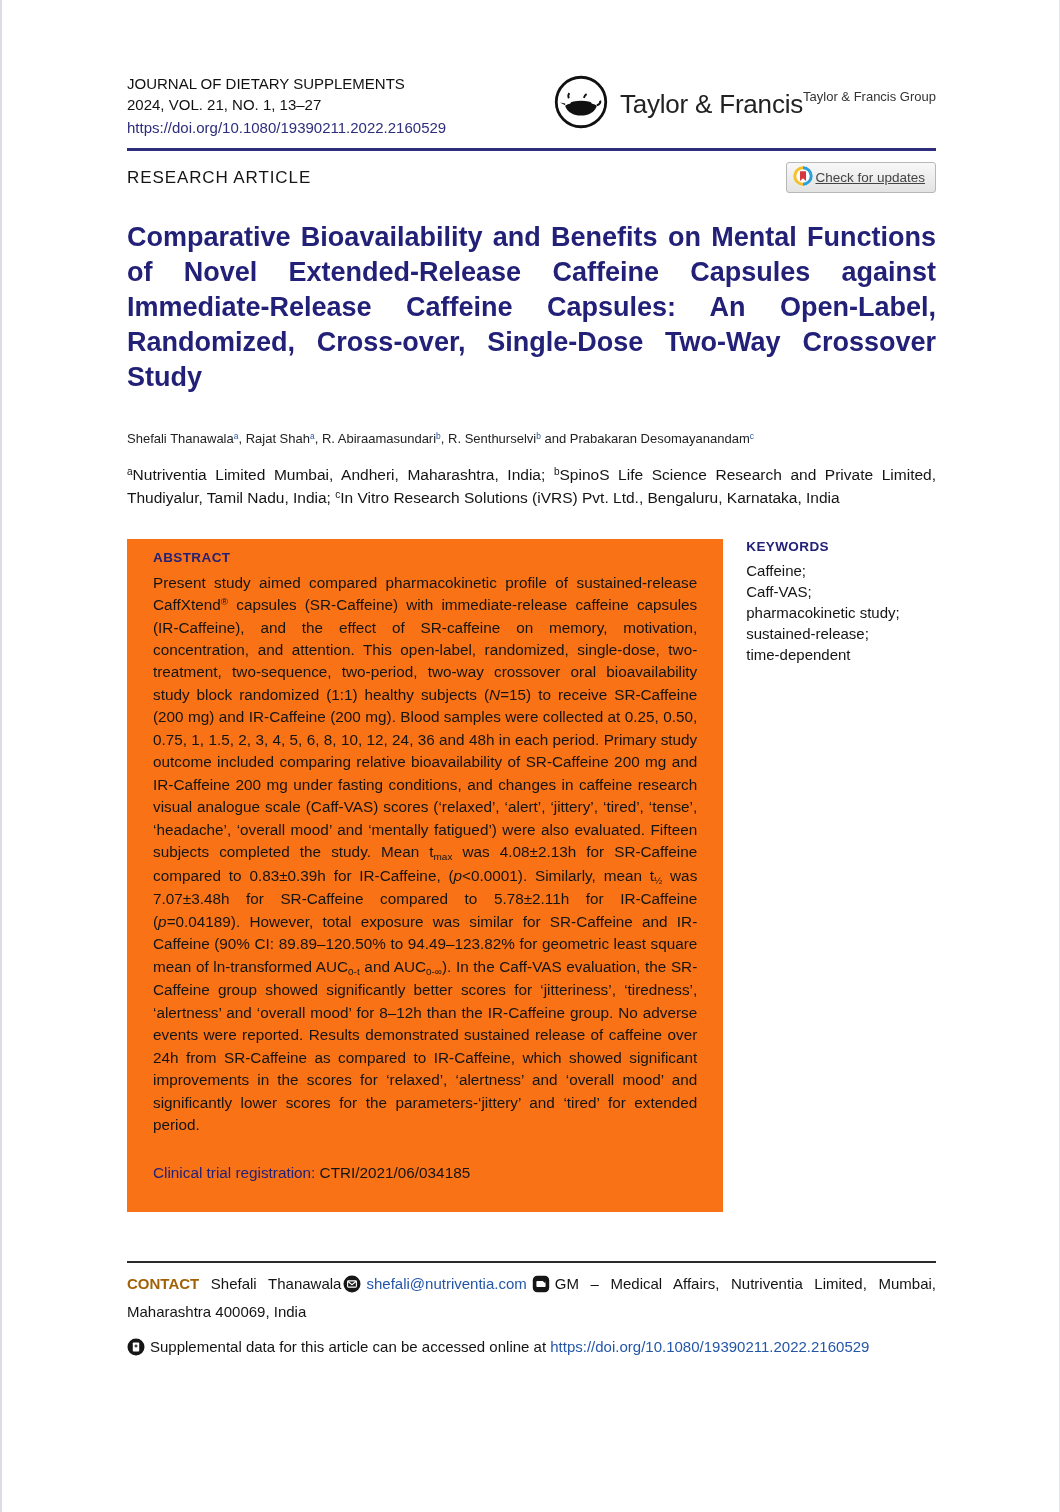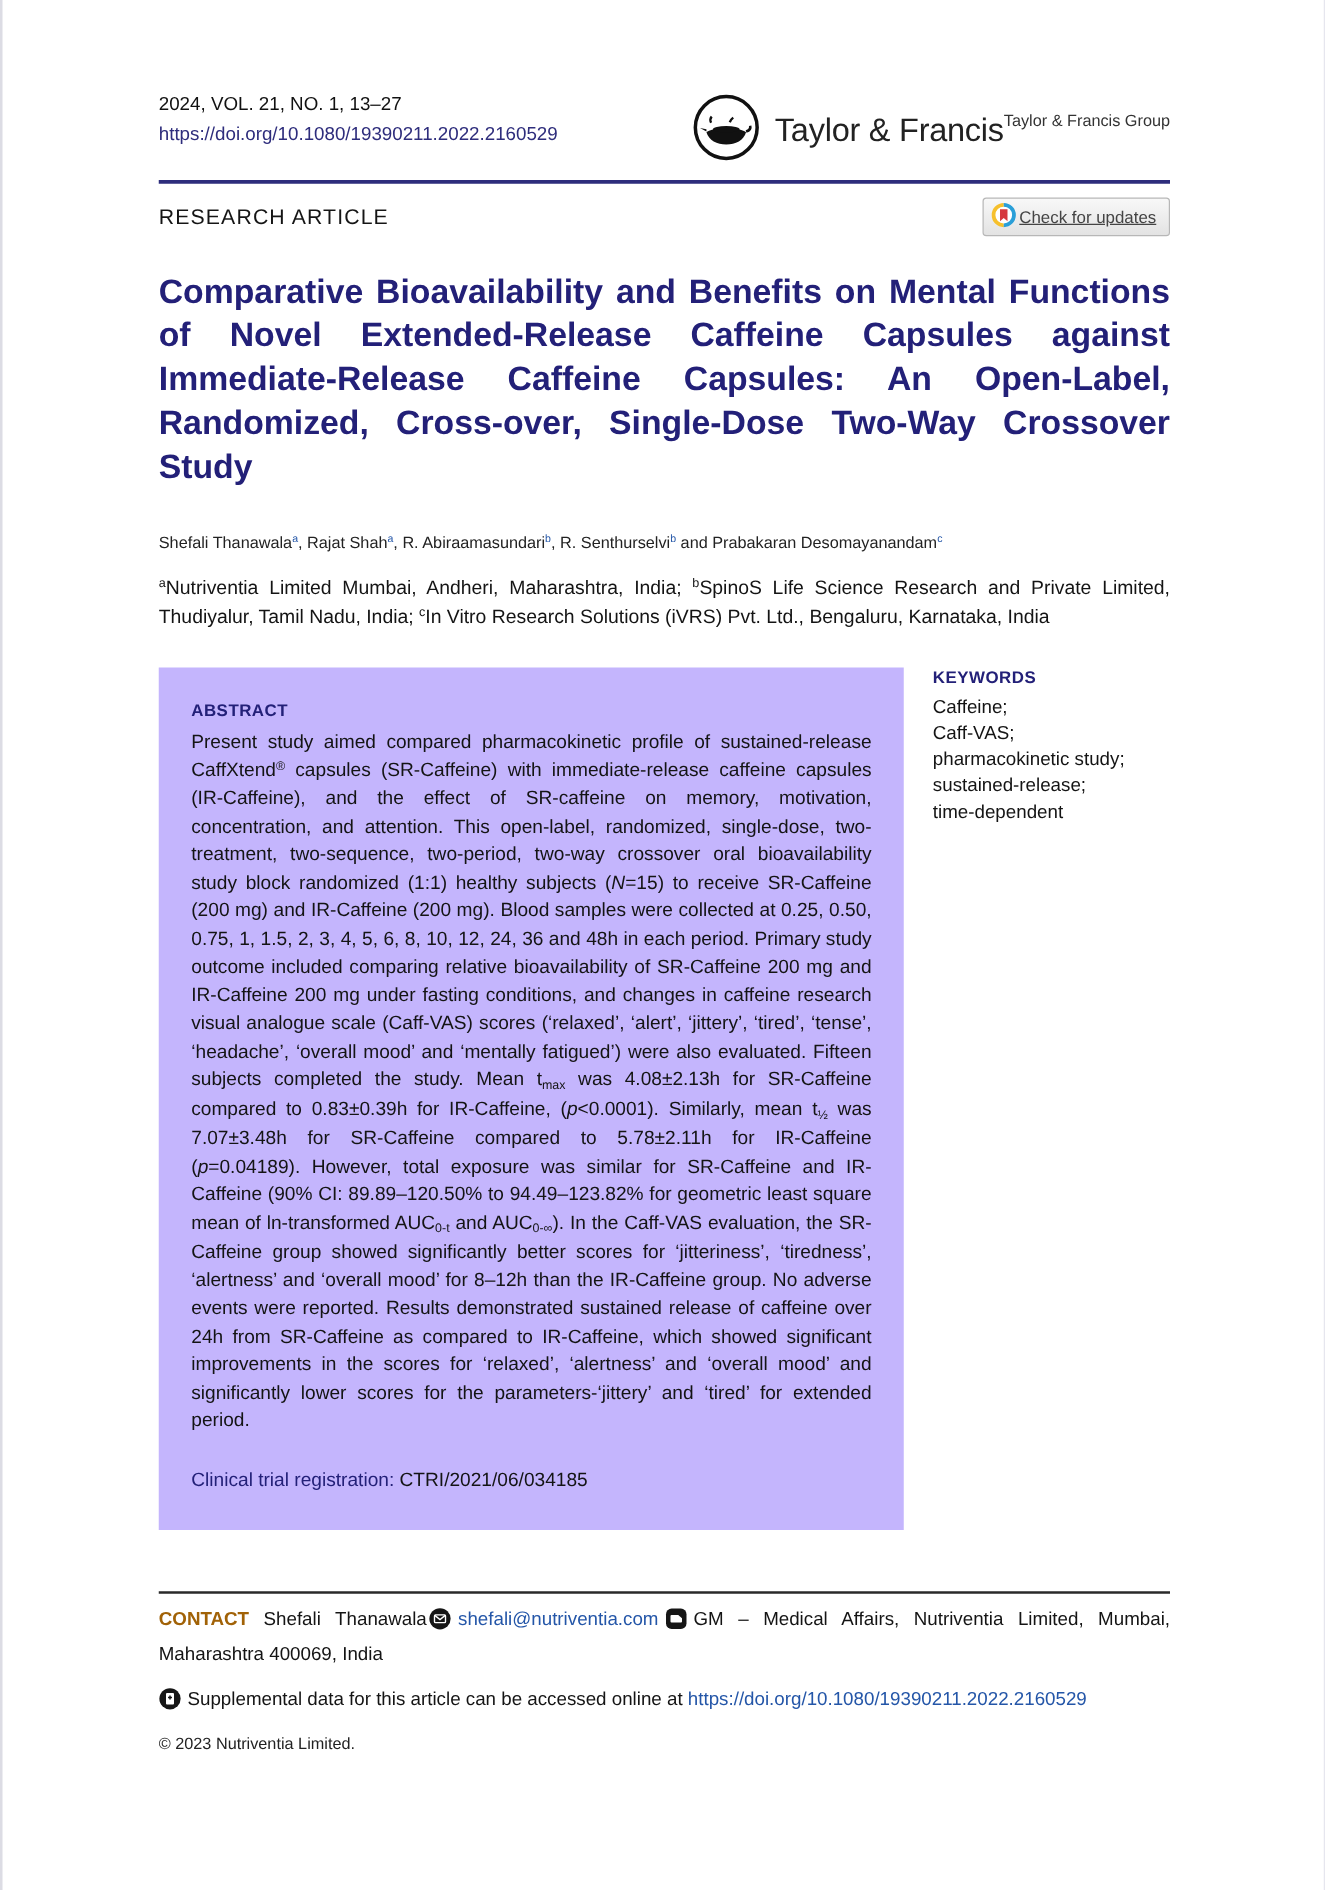--- a/index.html
+++ b/index.html
@@ -26,21 +26,21 @@
   .cfu{display:inline-flex;align-items:center;gap:2px;padding:3px 10px 3px 6px;
        background:linear-gradient(#f8f8f8,#e3e3e3);border:1px solid #b7b7b7;border-radius:3px;
        font-size:13.5px;color:#444;cursor:pointer;text-decoration:underline;}
 
   h1.title{margin:27px 0 0 0;font-size:27px;line-height:1.30;font-weight:bold;color:#232078;text-align:justify;}
 
   .authors{margin-top:33px;font-size:13px;color:#222;line-height:1.5;}
   .affil{margin-top:15px;font-size:15.5px;line-height:1.5;text-align:justify;color:#141414;}
 
   .abs-row{display:flex;margin-top:29px;}
-  .abs-box{width:597px;box-sizing:border-box;background:#c4b5fd;padding:27px 26px 30px 26px;}
+  .abs-box{width:597px;box-sizing:border-box;background:#f97316;padding:11px 26px 30px 26px;}
   .abs-h{font-size:13.5px;font-weight:bold;color:#232078;letter-spacing:0.4px;}
   .abs-b{margin-top:7px;font-size:15.3px;line-height:1.47;text-align:justify;color:#141414;}
   .ctr{margin-top:27px;font-size:15.3px;color:#141414;}
   .ctr .lbl{font-weight:normal;color:#232078;text-align:center;}
   .kw{margin-left:23px;width:190px;}
   .kw-h{font-size:13.5px;font-weight:bold;color:#232078;letter-spacing:0.4px;}
   .kw-b{margin-top:6px;font-size:15px;line-height:1.4;white-space:pre-line;color:#141414;}
 
   .footer{margin-top:49px;}
   .f-rule{height:2px;background:#2a2a2a;}
@@ -60,20 +60,21 @@
   .rt-sup{font-size:0.65em;vertical-align:0.5em;}
   .rt-supblue{font-size:0.65em;vertical-align:0.5em;color:#2456a8;}
 </style>
 </head>
 <body>
 
 <div class="page">
 
   <div class="hdr">
     <div class="jinfo">
+      <div>JOURNAL OF DIETARY SUPPLEMENTS</div>
       <div>2024, VOL. 21, NO. 1, 13–27</div>
       <a class="doi-link" href="#">https://doi.org/10.1080/19390211.2022.2160529</a>
     </div>
     <div class="tf">
       <span>
         <svg width="56" height="56" viewBox="0 0 60 60">
           <circle cx="30" cy="30" r="26.5" fill="none" stroke="#111" stroke-width="3"></circle>
           <path d="M13 34 C19 29.5 41 29.5 47 34 C45 41 38 44.5 30 44.5 C22 44.5 15 41 13 34 Z" fill="#111"></path>
           <ellipse cx="30" cy="31.5" rx="11.5" ry="2.8" fill="#111"></ellipse>
           <path d="M13 33.5 L7.5 30.5 L13 31.5" fill="#111"></path>
@@ -139,16 +140,15 @@
           </svg></span><a href="#">shefali@nutriventia.com</a><span class="icn"><svg width="18" height="18" viewBox="0 0 18 18">
             <rect x="0.8" y="0.8" width="16.4" height="16.4" rx="4.5" fill="#161616"></rect>
             <rect x="4.4" y="6" width="9.2" height="6" rx="0.8" fill="#fff"></rect>
             <path d="M10.6 6 L13.6 6 L13.6 8.6 Z" fill="#161616"></path>
           </svg></span><span>GM – Medical Affairs, Nutriventia Limited, Mumbai, Maharashtra 400069, India</span></p>
     <p class="supp"><span class="icn first" style="margin-left:0;"><svg width="18" height="18" viewBox="0 0 18 18">
             <circle cx="9" cy="9" r="8.5" fill="#161616"></circle>
             <rect x="5.8" y="4.4" width="6.4" height="9.2" rx="0.8" fill="#fff"></rect>
             <path d="M9 6.4 v3.2 M7.4 8 h3.2" stroke="#161616" stroke-width="1.2"></path>
           </svg></span><span>Supplemental data for this article can be accessed online at </span><a href="#">https://doi.org/10.1080/19390211.2022.2160529</a></p>
-    <p class="copy">© 2023 Nutriventia Limited.</p>
   </div>
 
 </div>
 
 </body></html>

